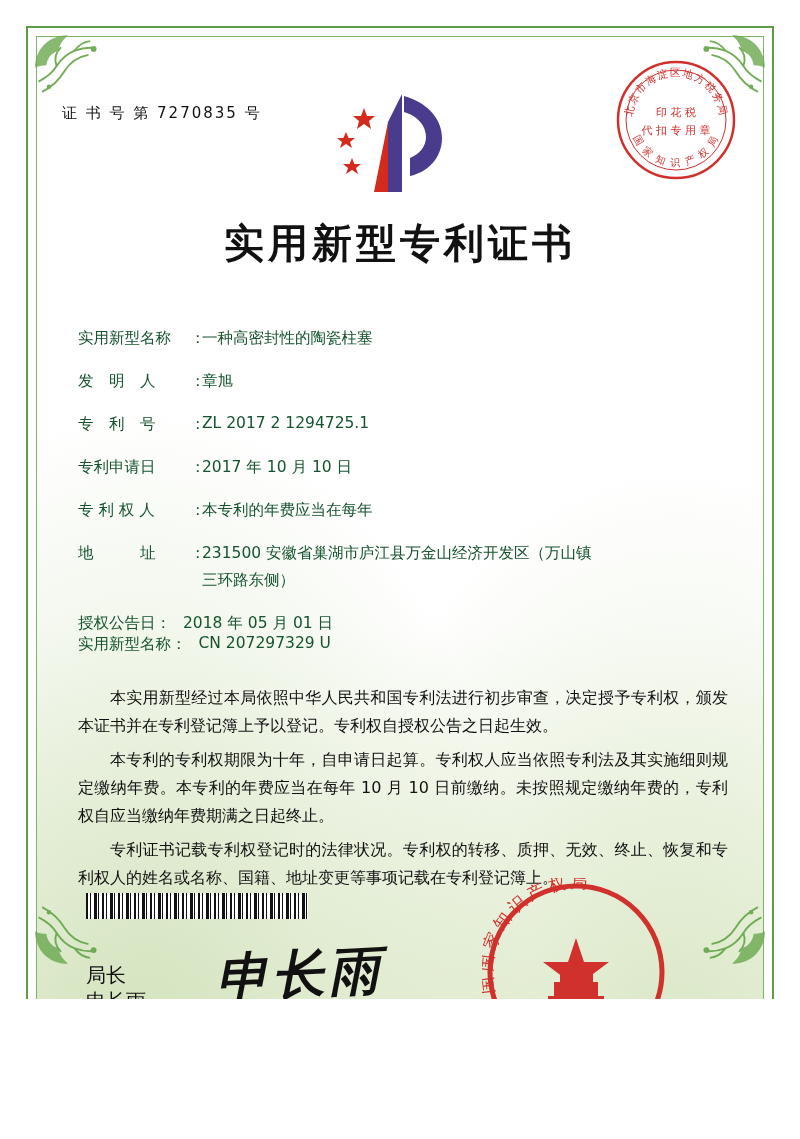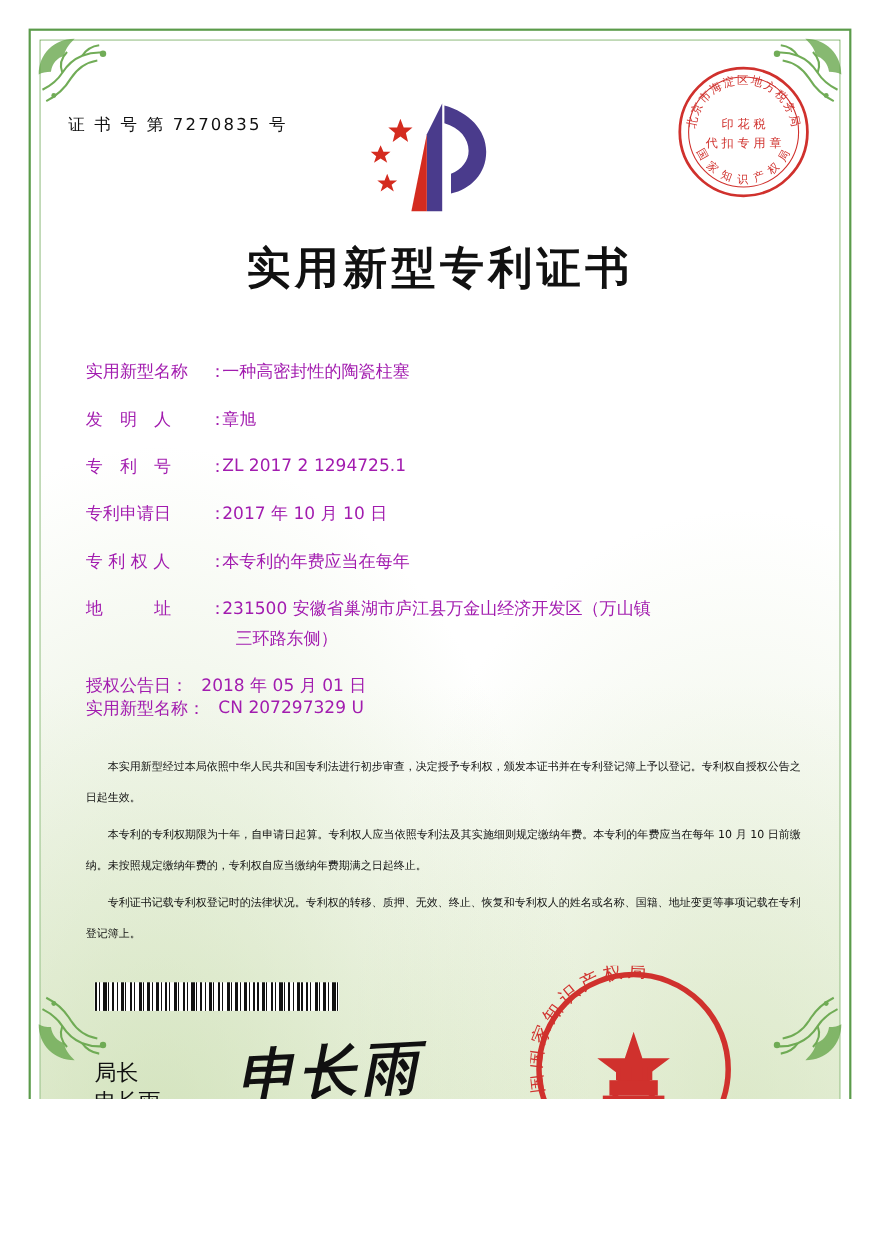--- a/index.html
+++ b/index.html
@@ -88,53 +88,53 @@
     letter-spacing: 4px;
     color: #111;
   }
 
   
   .fields {
     position: absolute;
     left: 78px; top: 328px;
     width: 648px;
     font-size: 15.5px;
-    color: #a21caf;
+    color: #14532d;
   }
   .field-row {
     display: flex;
     align-items: flex-start;
     margin-bottom: 22px;
   }
   .field-label {
     width: 112px;
     flex: 0 0 112px;
     letter-spacing: 0px;
     white-space: nowrap;
   }
   .field-sep { width: 12px; flex: 0 0 12px; }
   .field-value { flex: 1 1 auto; }
-  .field-value .line2 { display: block; margin-top: 6px; margin-left: 12px; }
+  .field-value .line2 { display: block; margin-top: 6px; margin-left: 0px; }
 
   .row-two {
     display: flex;
     margin-bottom: 10px;
     flex-direction: column;
   }
   .row-two .half { display: flex; }
   .row-two .half.left { width: 380px; }
   .row-two .lbl { white-space: nowrap; }
   .row-two .val { margin-left: 12px; }
 
   
   .paras {
     position: absolute;
     left: 78px; top: 684px;
     width: 650px;
-    font-size: 10px;
+    font-size: 16px;
     line-height: 28px;
     color: #111;
     text-align: justify;
   }
   .paras p {
     margin: 0 0 6px 0;
     text-indent: 2em;
   }
 
   

